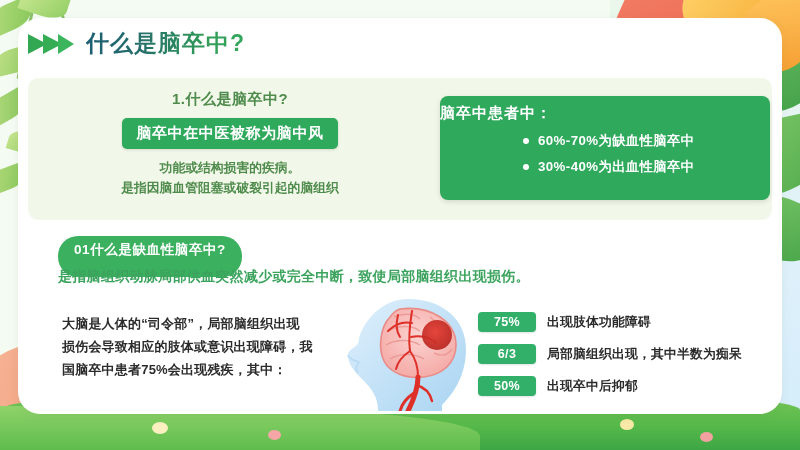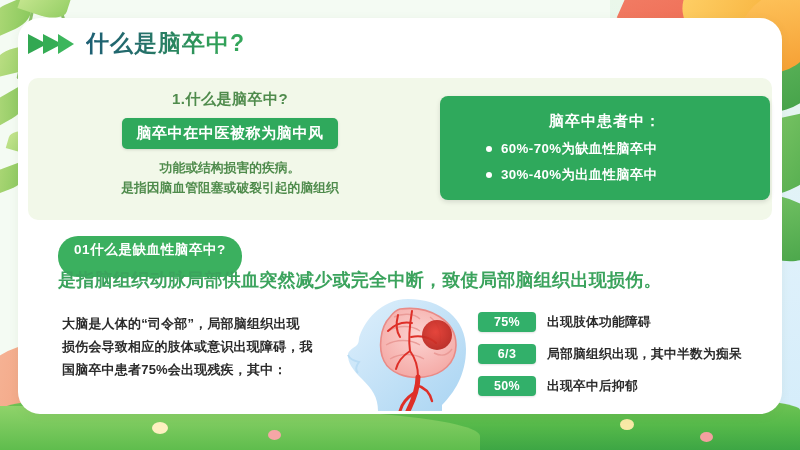--- a/index.html
+++ b/index.html
@@ -48,32 +48,32 @@
   .def-h{font-size:15px;color:#4f8b4c;font-weight:bold;letter-spacing:.5px;}
   .def-pill{margin:9px auto 0;display:block;background:#2fa95c;color:#fff;
     font-size:15px;font-weight:bold;letter-spacing:.6px;
     padding:6px 14px;border-radius:5px;width:fit-content;
     box-shadow:0 1px 3px rgba(0,0,0,.13);}
   .def-text{margin-top:9px;font-size:12.8px;color:#4f8b4c;line-height:1.55;font-weight:bold;}
 
   .statbox{position:absolute;left:440px;top:96px;width:330px;height:104px;
     background:#2fa95c;border-radius:8px;color:#fff;
     box-shadow:0 2px 5px rgba(0,0,0,.12);}
-  .statbox .sb-title{text-align:center;font-size:15px;font-weight:bold;
-    letter-spacing:1px;padding-top:16px;}
-  .sb-list{margin:9px 0 0 0;padding:0 0 0 46px;list-style:none;}
+  .statbox .sb-title{font-size:15px;font-weight:bold;
+    letter-spacing:1px;padding-top:8px;}
+  .sb-list{margin:9px 0 0 12px;padding:0 0 0 71px;list-style:none;}
   .sb-list li{font-size:13.3px;font-weight:bold;letter-spacing:.4px;
     margin-bottom:8px;display:flex;align-items:center;gap:9px;}
   .dot{width:6px;height:6px;border-radius:50%;background:#fff;flex:0 0 auto;}
 
   
   .sec-pill{position:absolute;left:58px;top:236px;background:#3bb05f;color:#fff;
     font-size:13.5px;font-weight:bold;letter-spacing:.6px;
     padding:5px 16px 18px;border-radius:20px;}
-  .sec-desc{position:absolute;left:58px;top:268px;font-size:18px;color:#3ba35d;
+  .sec-desc{position:absolute;left:58px;top:268px;font-size:14px;color:#3ba35d;
     font-weight:bold;letter-spacing:.3px;}
 
   
   .body-text{position:absolute;left:62px;top:313px;width:285px;
     font-size:13px;color:#2b2b2b;font-weight:bold;line-height:1.75;letter-spacing:.2px;}
 
   .figure{position:absolute;left:338px;top:293px;width:150px;height:118px;}
 
   .statlist{position:absolute;left:478px;top:312px;width:300px;}
   .statrow{display:flex;align-items:center;gap:11px;margin-bottom:12px;}

